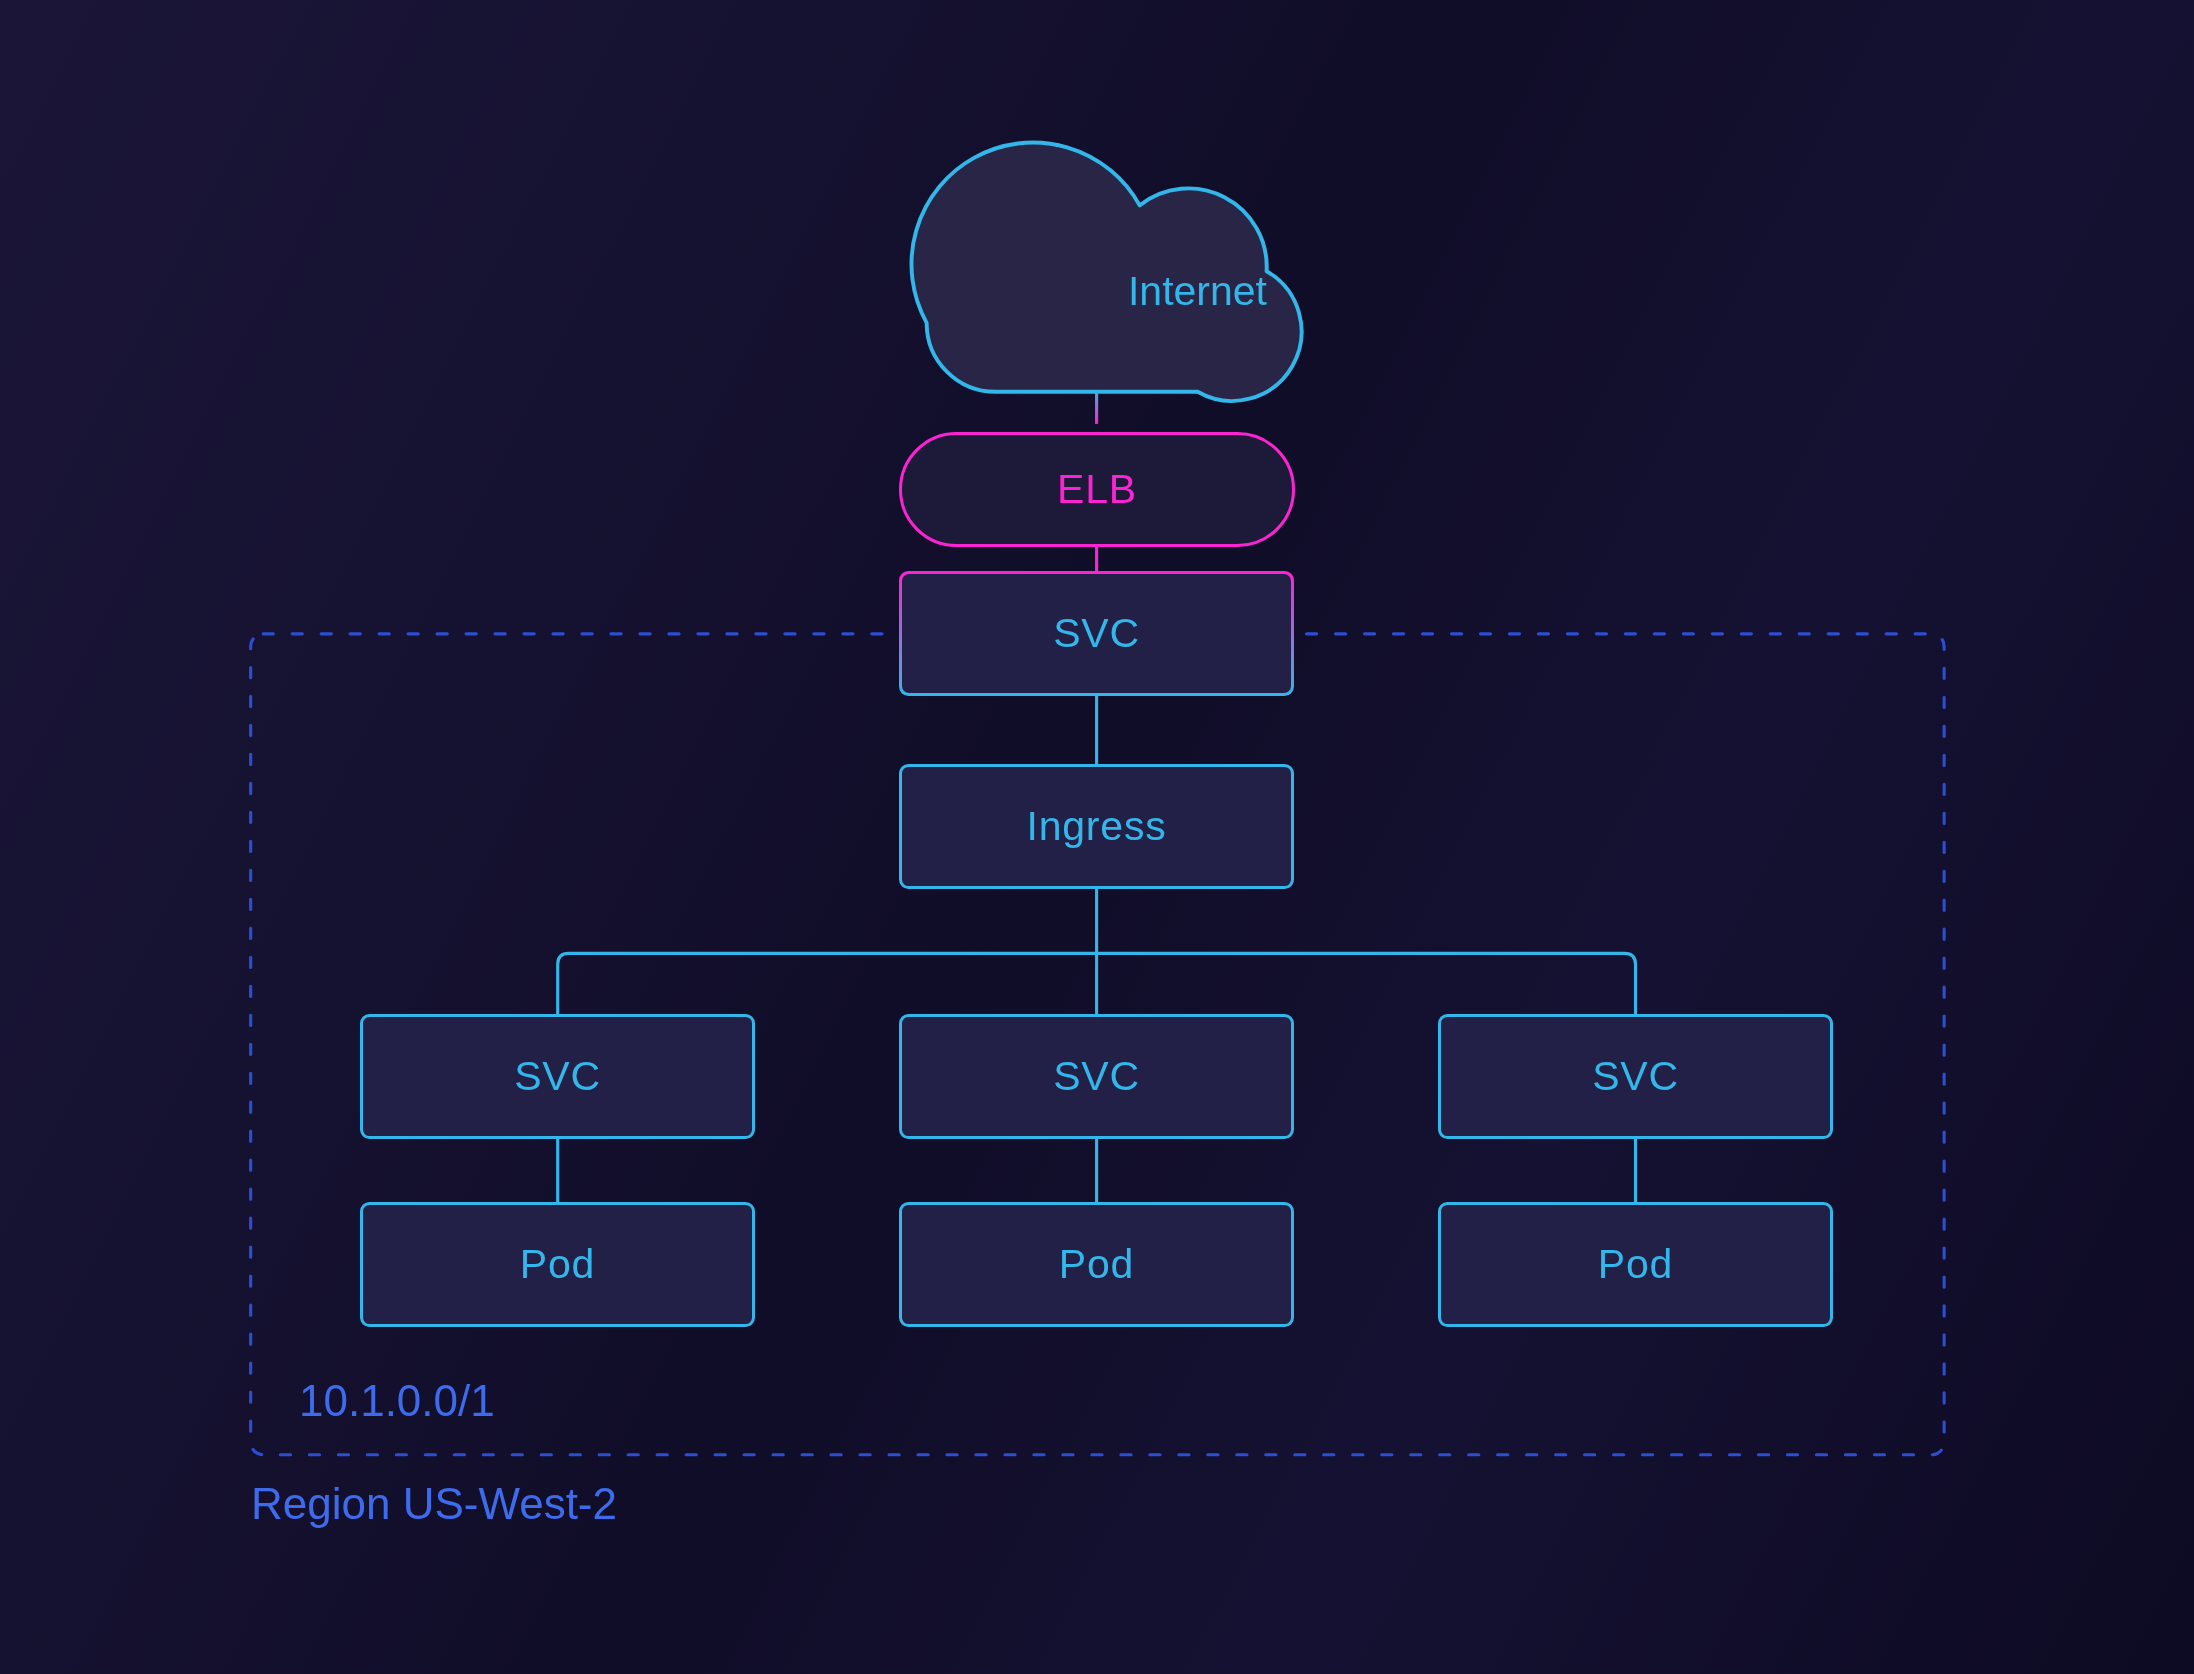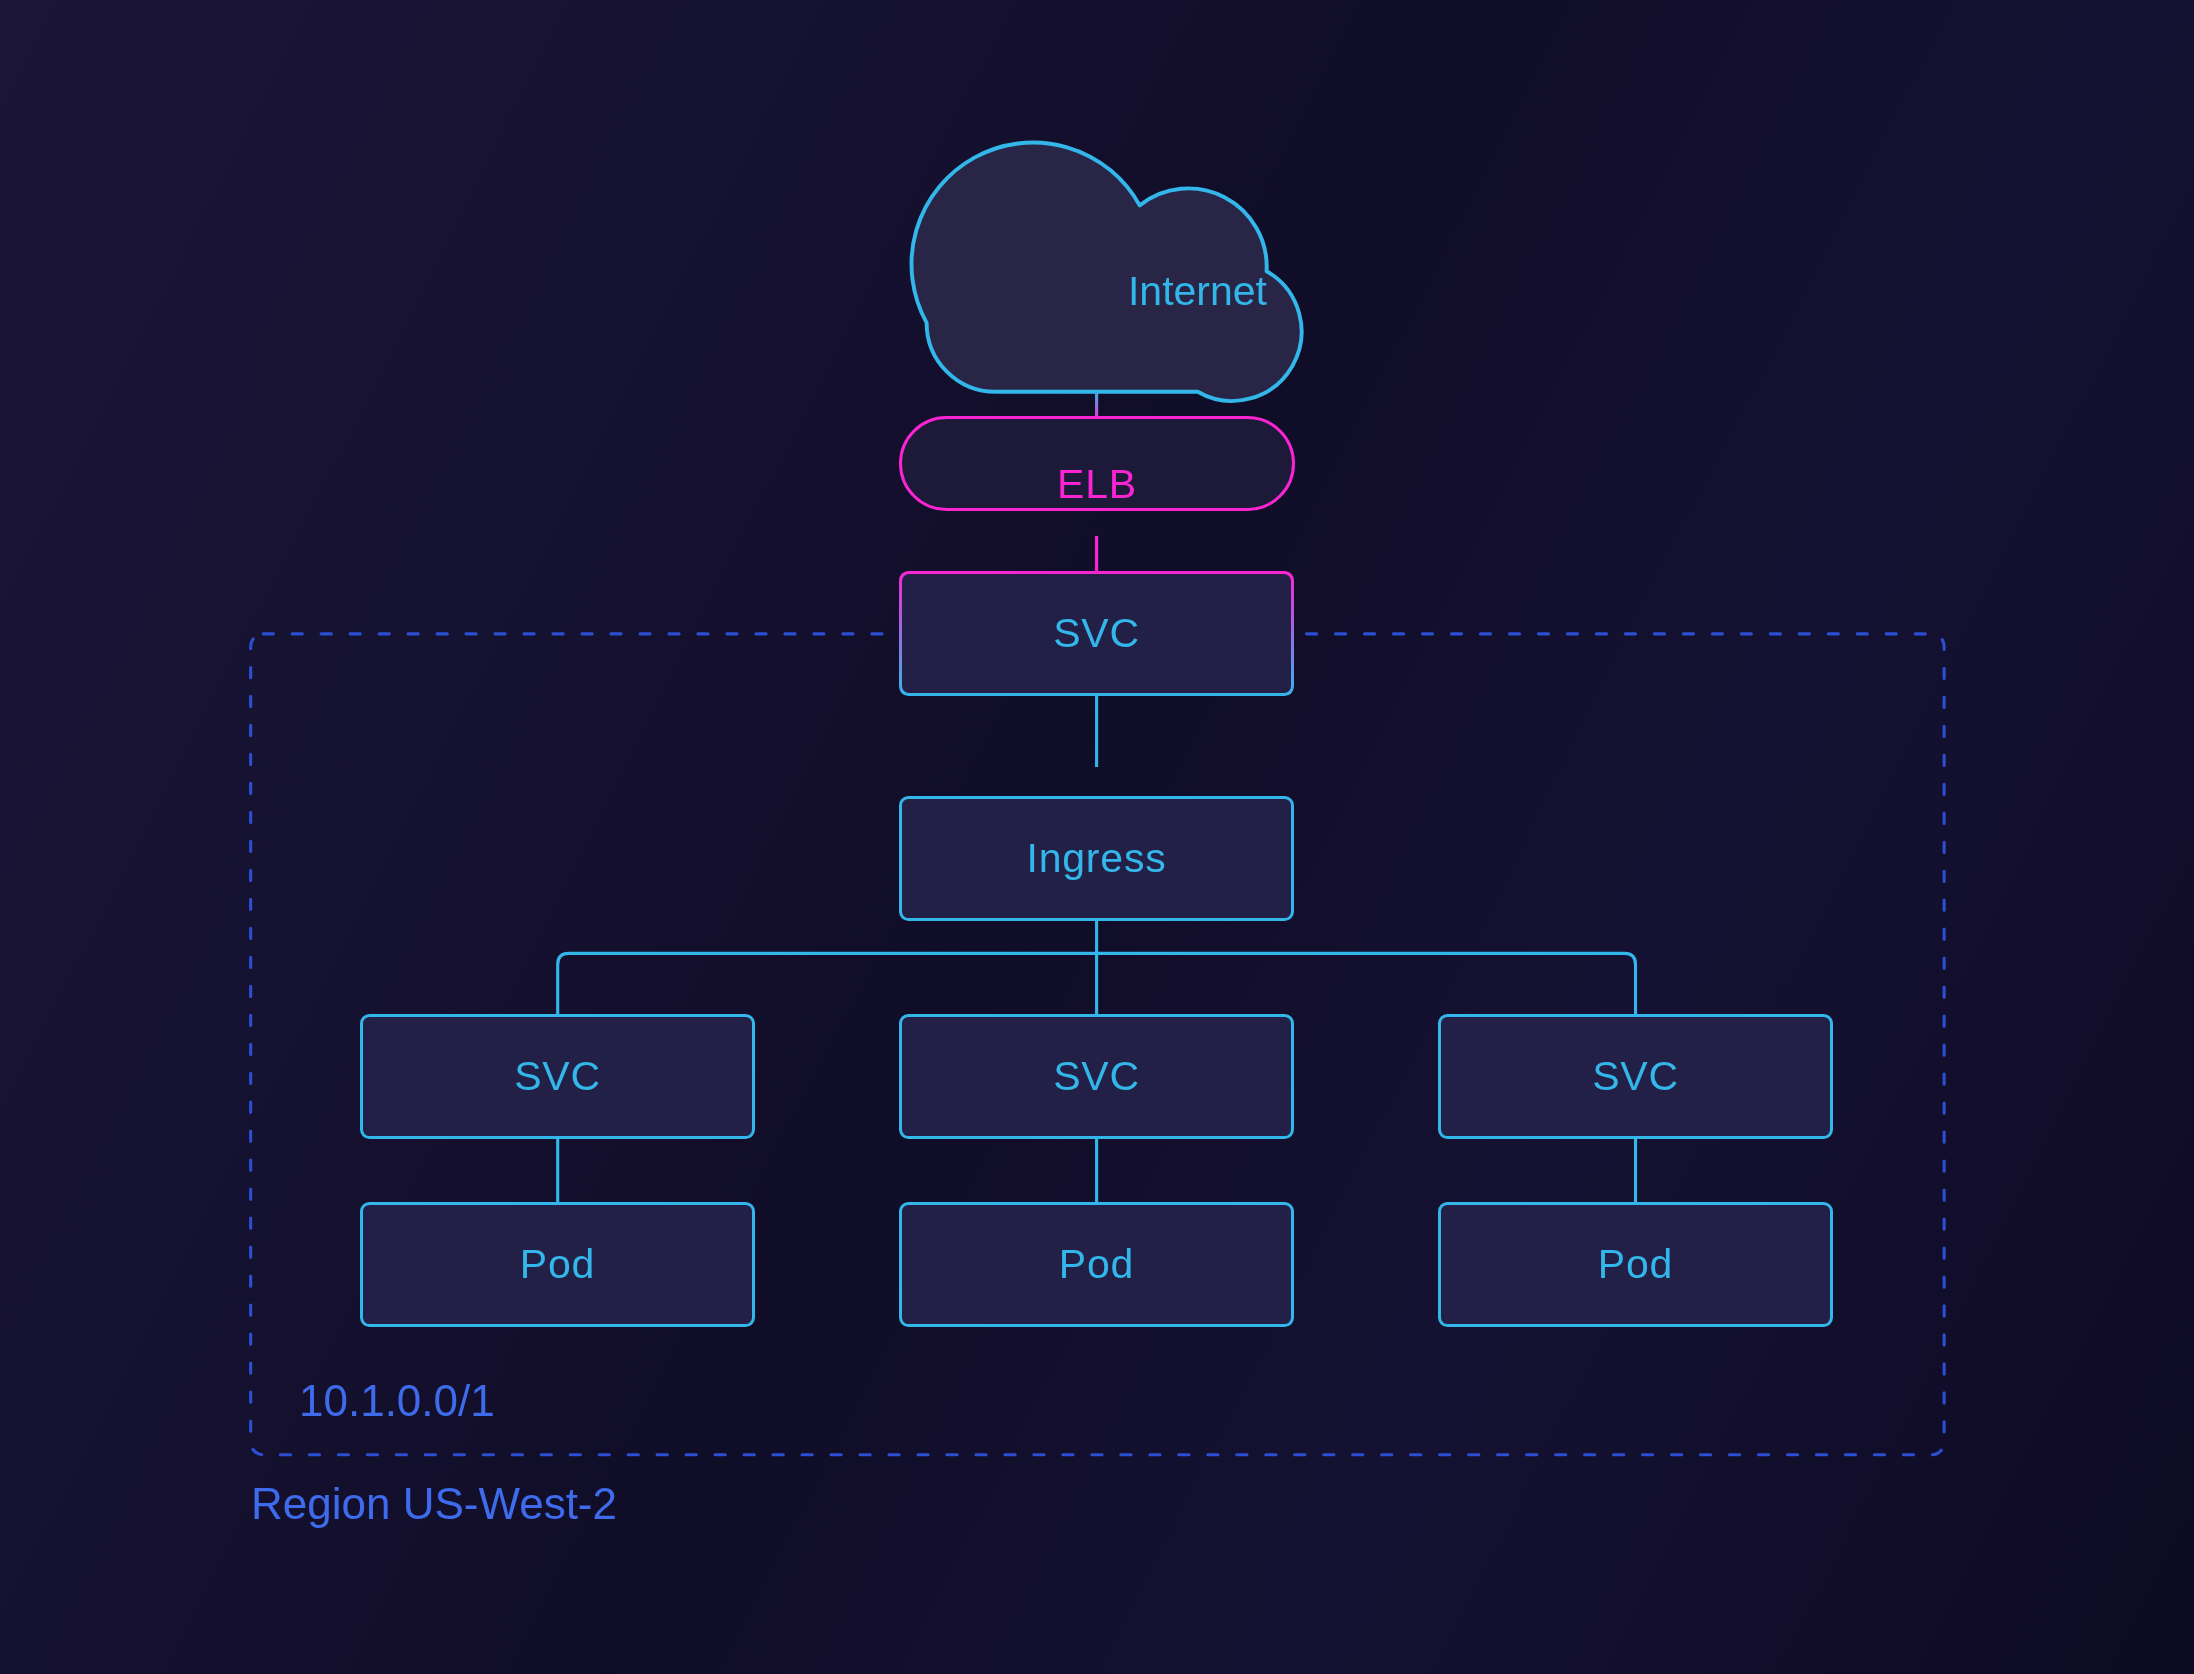--- a/index.html
+++ b/index.html
@@ -114,31 +114,31 @@
 
     <path d="M 712 1299 L 712 1231 Q 712 1217 726 1217 L 2074 1217 Q 2088 1217 2088 1231 L 2088 1299" fill="none" stroke="#33b6e9" stroke-width="4"></path>
 
     <line x1="712" y1="1453" x2="712" y2="1539" stroke="#33b6e9" stroke-width="4"></line>
     <line x1="1400" y1="1453" x2="1400" y2="1539" stroke="#33b6e9" stroke-width="4"></line>
     <line x1="2088" y1="1453" x2="2088" y2="1539" stroke="#33b6e9" stroke-width="4"></line>
   </svg>
 
   <div class="cloud-label">Internet</div>
 
-  <div class="node elb" style="left:899px; top:416px; width:396px; height:95px;align-items:flex-end;">
+  <div class="node elb" style="left:899px; top:432px; width:396px; height:115px;">
     <span>ELB</span>
   </div>
 
   <div class="node-gradient" style="left:899px; top:571px; width:395px; height:125px;">
     <div class="inner">
       <span>SVC</span>
     </div>
   </div>
 
-  <div class="node" style="left:899px; top:796px; width:395px; height:125px;align-items:center;">
+  <div class="node" style="left:899px; top:764px; width:395px; height:125px;align-items:center;">
     <span>Ingress</span>
   </div>
 
   <div class="node" style="left:360px; top:1014px; width:395px; height:125px;">
     <span>SVC</span>
   </div>
   <div class="node" style="left:899px; top:1014px; width:395px; height:125px;">
     <span>SVC</span>
   </div>
   <div class="node" style="left:1438px; top:1014px; width:395px; height:125px;">

